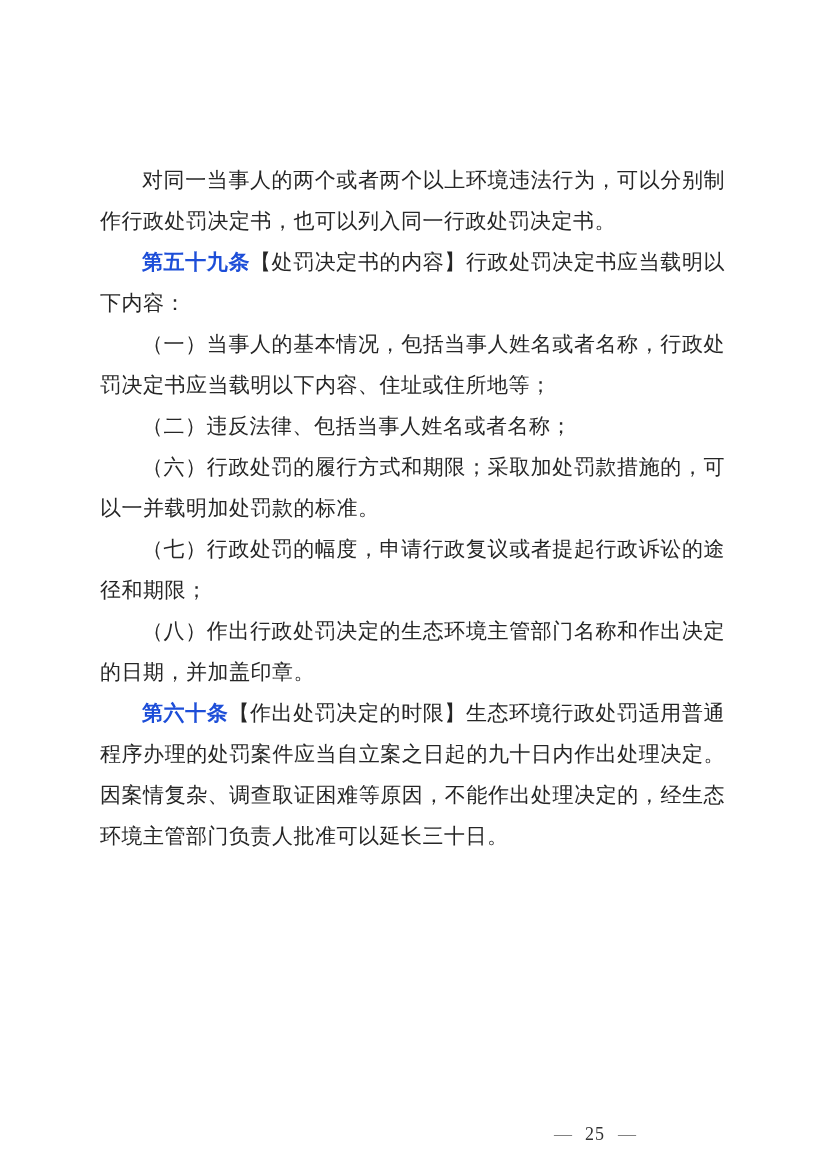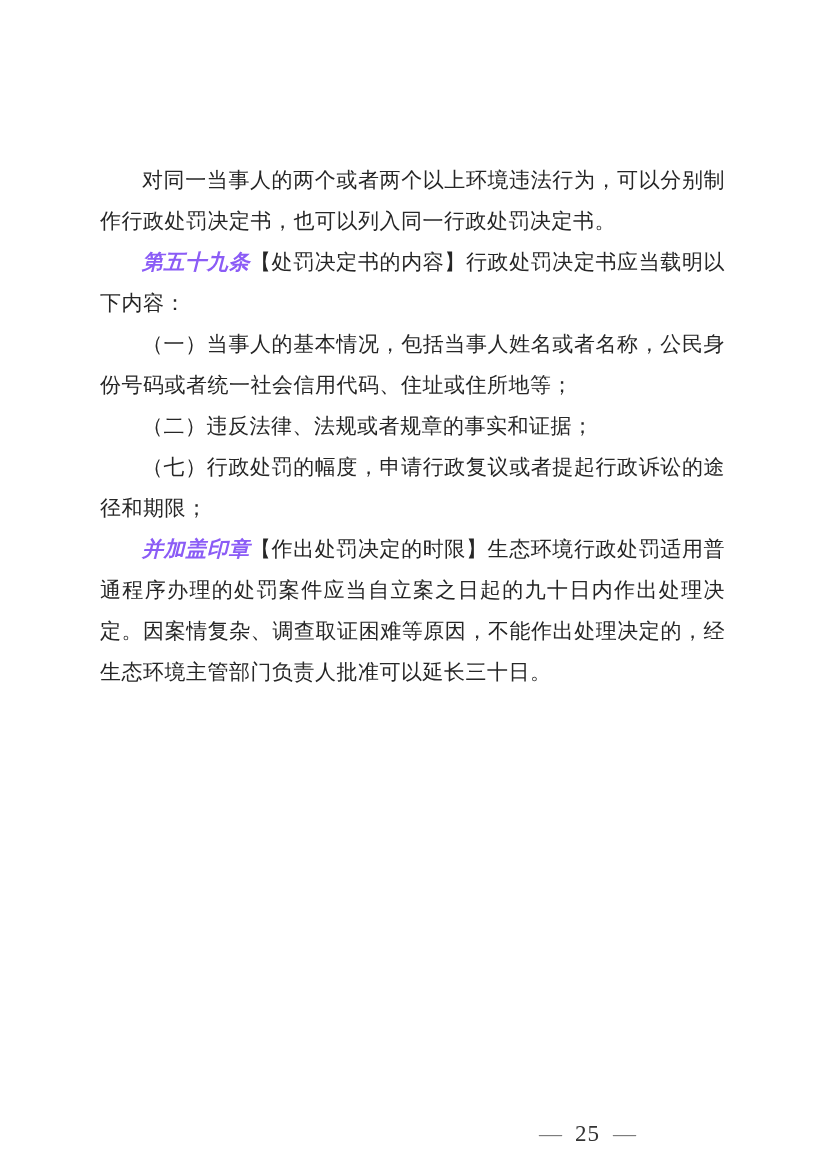--- a/index.html
+++ b/index.html
@@ -29,48 +29,49 @@
     text-align: justify;
     text-justify: inter-character;
     font-size: 21px;
     line-height: 41px;
     letter-spacing: 0.5px;
     color: #262626;
     font-family: "Liberation Serif", "DejaVu Serif", serif;
   }
   .para .bold {
     font-weight: bold;
-    color: #8b5cf6;
-    font-style: italic;
+    color: #1d4ed8;
   }
   .footer {
     position: absolute;
     top: 1077px;
     right: 106px;
-    font-size: 23px;
+    font-size: 18px;
     line-height: 22px;
     color: #7d7d7d;
     font-family: "Liberation Serif", "DejaVu Serif", serif;
     white-space: nowrap;
   }
   .footer .num {
     color: #333333;
     margin: 0 13px;
     letter-spacing: 1px;
   }
 </style>
 </head>
 <body>
 
 <div class="page">
   <div class="doc-body">
       <p class="para"><span class="">对同一当事人的两个或者两个以上环境违法行为，可以分别制作行政处罚决定书，也可以列入同一行政处罚决定书。</span></p>
       <p class="para"><span class="bold">第五十九条</span><span class="">【处罚决定书的内容】行政处罚决定书应当载明以下内容：</span></p>
-      <p class="para"><span class="">（一）当事人的基本情况，包括当事人姓名或者名称，公民身份号码或者统一社会信用代码、住址或住所地等；</span></p>
-      <p class="para"><span class="">（二）违反法律、法规或者规章的事实和证据；</span></p>
+      <p class="para"><span class="">（一）当事人的基本情况，包括当事人姓名或者名称，行政处罚决定书应当载明以下内容、住址或住所地等；</span></p>
+      <p class="para"><span class="">（二）违反法律、包括当事人姓名或者名称；</span></p>
+      <p class="para"><span class="">（六）行政处罚的履行方式和期限；采取加处罚款措施的，可以一并载明加处罚款的标准。</span></p>
       <p class="para"><span class="">（七）行政处罚的幅度，申请行政复议或者提起行政诉讼的途径和期限；</span></p>
-      <p class="para"><span class="bold">并加盖印章</span><span class="">【作出处罚决定的时限】生态环境行政处罚适用普通程序办理的处罚案件应当自立案之日起的九十日内作出处理决定。因案情复杂、调查取证困难等原因，不能作出处理决定的，经生态环境主管部门负责人批准可以延长三十日。</span></p>
+      <p class="para"><span class="">（八）作出行政处罚决定的生态环境主管部门名称和作出决定的日期，并加盖印章。</span></p>
+      <p class="para"><span class="bold">第六十条</span><span class="">【作出处罚决定的时限】生态环境行政处罚适用普通程序办理的处罚案件应当自立案之日起的九十日内作出处理决定。因案情复杂、调查取证困难等原因，不能作出处理决定的，经生态环境主管部门负责人批准可以延长三十日。</span></p>
     </div>
 
   <div class="footer">
     <span>—</span><span class="num">25</span><span>—</span>
   </div>
 </div>
 
 </body></html>

